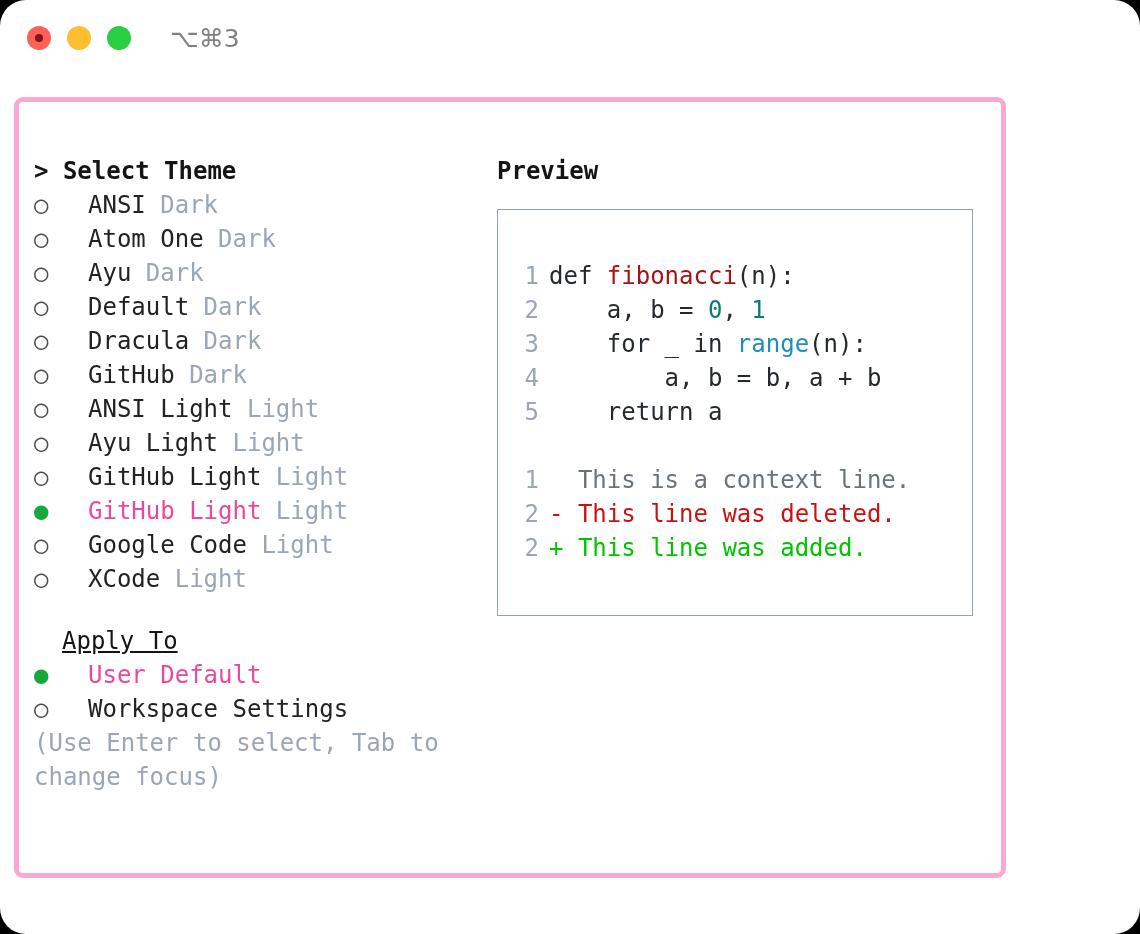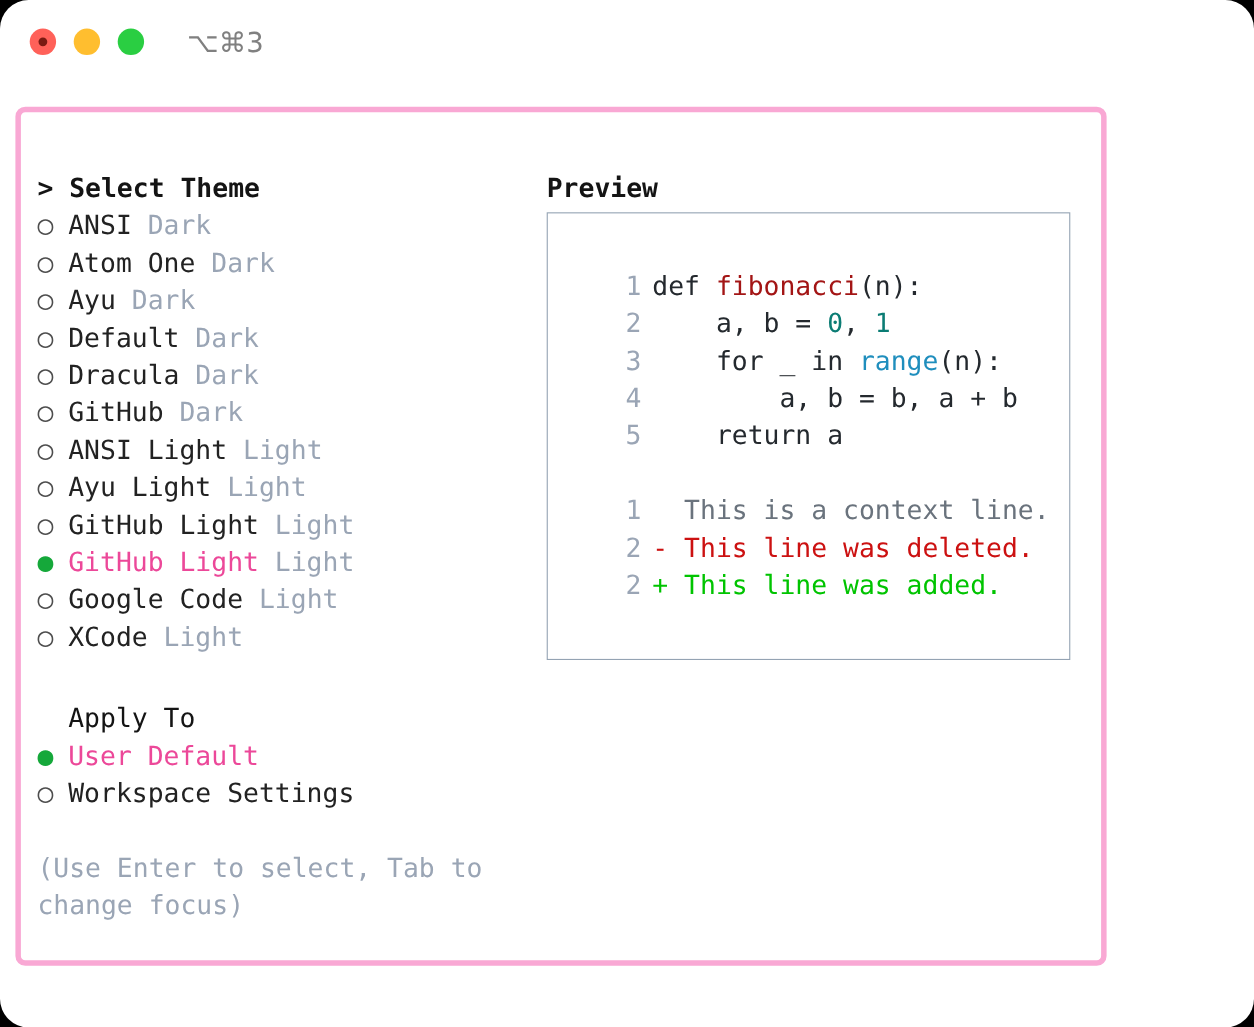--- a/index.html
+++ b/index.html
@@ -94,53 +94,52 @@
     color: #222222;
     white-space: pre;
   }
   .bullet {
     display: inline-block;
     width: 28px;
     color: #4d4d4d;
   }
   .opt-row.selected .bullet { color: #15a83a; }
   .opt-row.selected .opt-label { color: #ec4899; }
-  .opt-label { color: #222222; }
+  .opt-label { color: #222222; margin-left: 26px; }
   .opt-tag { color: #9aa5b5; }
 
   #apply-header {
-    margin-top: 40px;
+    margin-top: 28px;
     padding-left: 28px;
+    text-decoration: underline;
   }
 
   #hint {
-    margin-top: 34px;
     font-size: 24px;
     line-height: 34px;
     color: #9aa5b5;
     width: 410px;
     white-space: normal;
   }
 
   
   #right-col {
     position: absolute;
     left: 478px;
     top: 52px;
     width: 500px;
   }
   #preview-box {
-    margin-top: 5px;
+    margin-top: 21px;
     width: 476px;
     height: 407px;
     border: 1px solid #94a3b3;
     box-sizing: border-box;
     background: #ffffff;
     overflow: hidden;
-    padding-left: 44px;
   }
   #code-area {
     padding-top: 49px;
     padding-left: 13px;
   }
   .code-line {
     font-size: 24px;
     line-height: 34px;
     white-space: pre;
     color: #24292e;

